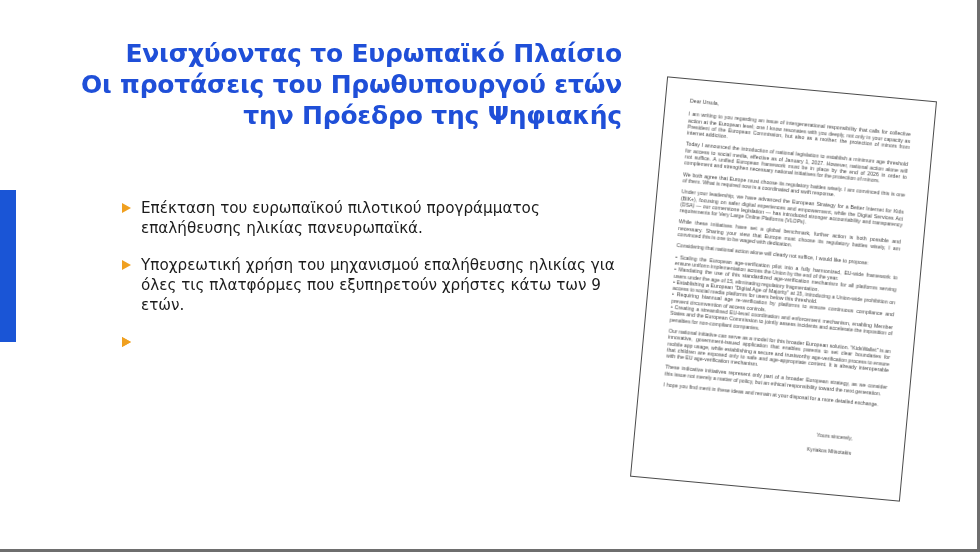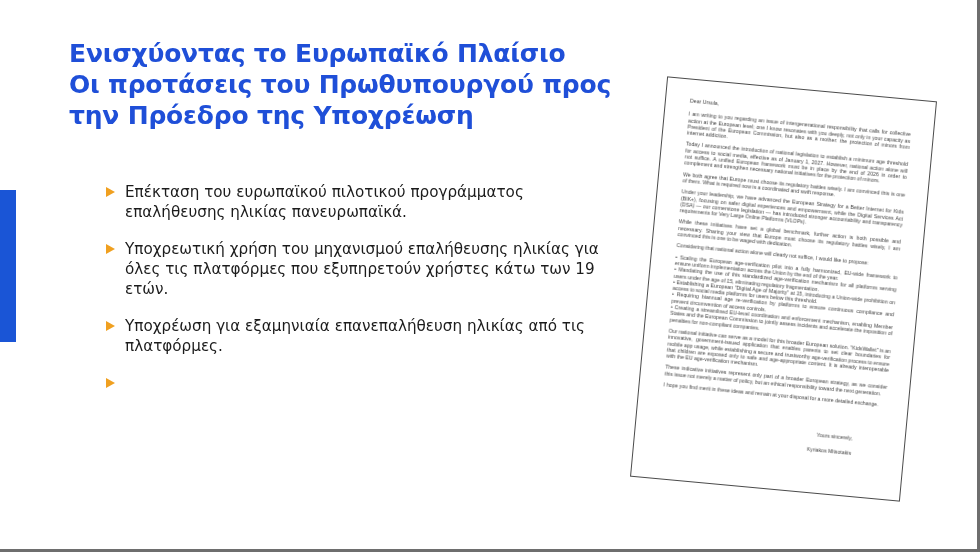--- a/index.html
+++ b/index.html
@@ -12,29 +12,30 @@
       position:absolute; right:0; top:0; width:3px; height:552px; background:#6e6e6e;
     }
     .frame-bottom {
       position:absolute; left:0; bottom:0; width:980px; height:3px; background:#6e6e6e;
     }
     .accent-bar {
       position:absolute; left:0; top:190px; width:16px; height:152px;
       background:#1a55d6;
     }
     .title {
-      position:absolute; left:69px; top:38px; width:560px;
+      position:absolute; left:62px; top:38px; width:560px;
       color:#1f4fd8; font-weight:bold; font-size:25px; line-height:31px;
       letter-spacing:-0.2px;
       font-family:"DejaVu Sans", sans-serif;
+      text-align:right;
     }
     .title div { white-space:nowrap; }
     .bullets {
       position:absolute; left:106px; top:182px; width:500px;
-      list-style:none; margin:0; padding:0;
+      list-style:none; margin:16px; padding:0;
     }
     .bullet {
       position:relative; padding-left:19px; margin-bottom:17px;
       font-size:15.2px; line-height:20px; color:#1c1c1c;
     }
     .bullet .arrow {
       position:absolute; left:0; top:5px; width:0; height:0;
       border-top:5.5px solid transparent; border-bottom:5.5px solid transparent;
       border-left:9px solid #f0a020;
     }
@@ -55,36 +56,35 @@
 </head>
 <body>
 
 <div class="frame-right"></div>
 <div class="frame-bottom"></div>
 
 <div class="accent-bar"></div>
 
 <div class="title">
   <div>Ενισχύοντας το Ευρωπαϊκό Πλαίσιο</div>
-  <div>Οι προτάσεις του Πρωθυπουργού προς</div>
-  <div>την Πρόεδρο της Υποχρέωση</div>
+  <div>Οι προτάσεις του Πρωθυπουργού ετών</div>
+  <div>την Πρόεδρο της Ψηφιακής</div>
 </div>
 
 <ul class="bullets">
   <li class="bullet">
     <span class="arrow"></span>
     <span>Επέκταση του ευρωπαϊκού πιλοτικού προγράμματος επαλήθευσης ηλικίας πανευρωπαϊκά.</span>
   </li>
   <li class="bullet">
     <span class="arrow"></span>
-    <span>Υποχρεωτική χρήση του μηχανισμού επαλήθευσης ηλικίας για όλες τις πλατφόρμες που εξυπηρετούν χρήστες κάτω των 19 ετών.</span>
+    <span>Υποχρεωτική χρήση του μηχανισμού επαλήθευσης ηλικίας για όλες τις πλατφόρμες που εξυπηρετούν χρήστες κάτω των 9 ετών.</span>
   </li>
   <li class="bullet">
     <span class="arrow"></span>
-    <span>Υποχρέωση για εξαμηνιαία επανεπαλήθευση ηλικίας από τις πλατφόρμες.</span>
   </li>
   <li class="bullet">
     <span class="arrow"></span>
   </li>
 </ul>
 
 <div class="letter">
   <p class="greet">Dear Ursula,</p>
   <p>I am writing to you regarding an issue of intergenerational responsibility that calls for collective action at the European level; one I know resonates with you deeply, not only in your capacity as President of the European Commission, but also as a mother: the protection of minors from internet addiction.</p>
   <p>Today I announced the introduction of national legislation to establish a minimum age threshold for access to social media, effective as of January 1, 2027. However, national action alone will not suffice. A unified European framework must be in place by the end of 2026 in order to complement and strengthen necessary national initiatives for the protection of minors.</p>

